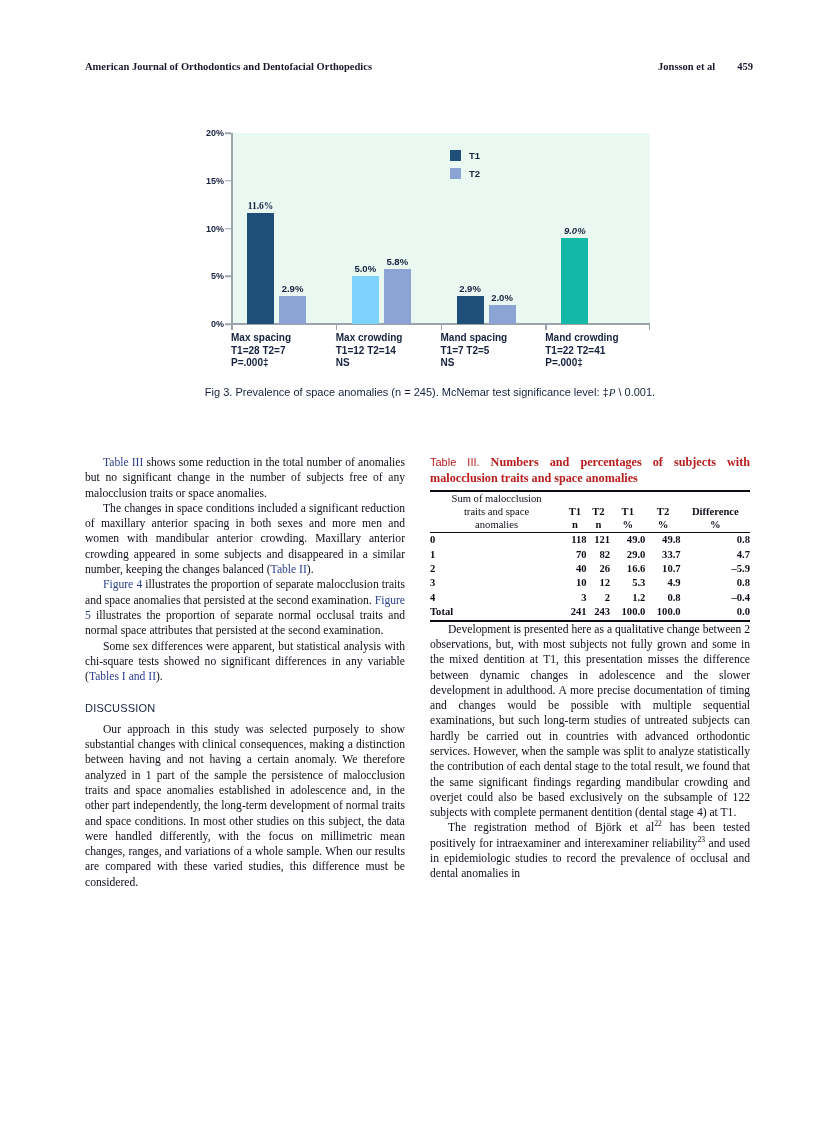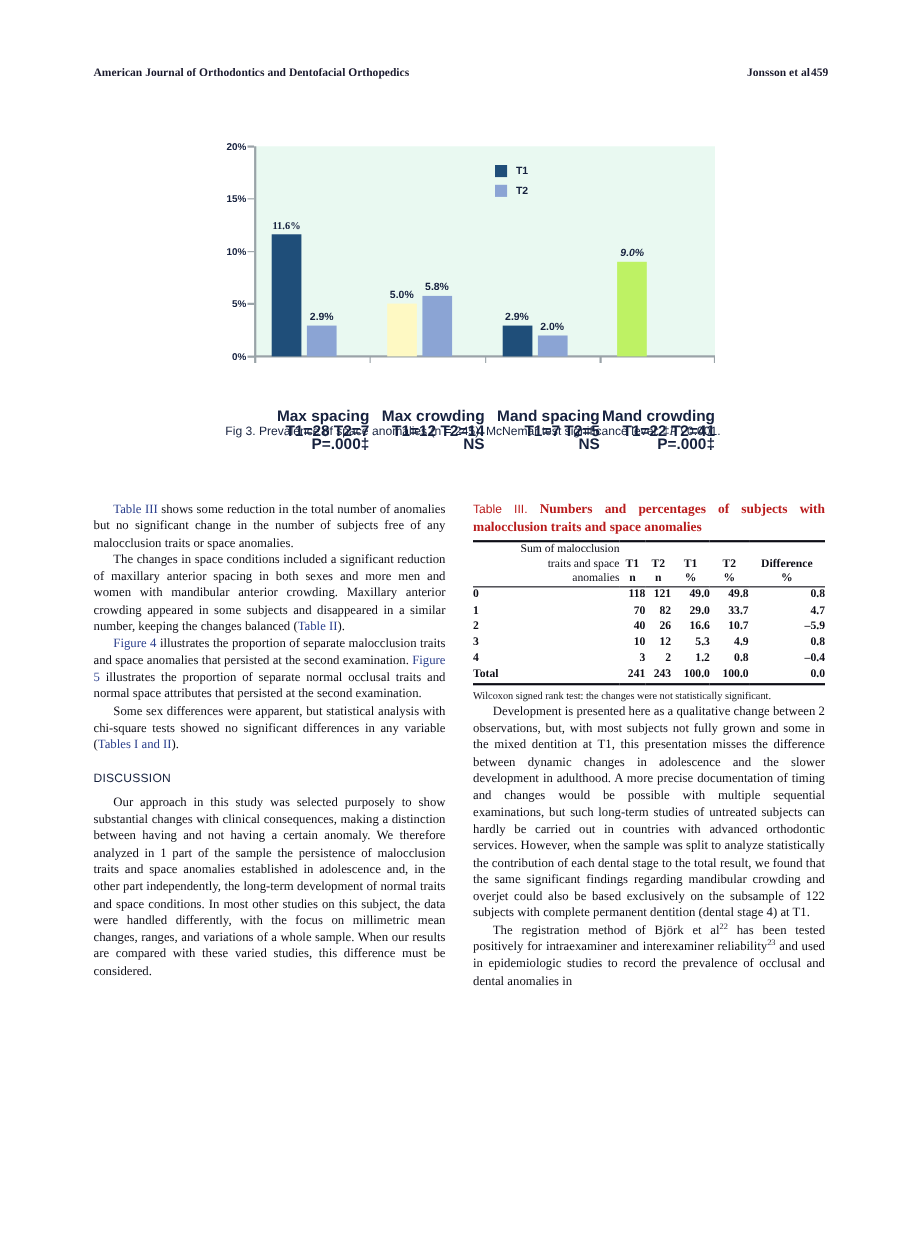--- a/index.html
+++ b/index.html
@@ -22,21 +22,21 @@
     left: 85px; top: 60px; width: 668px;
     font-family: "Liberation Serif", serif;
     font-size: 10.5px;
     font-weight: bold;
     line-height: 14.5px;
     color: #1a1a2e;
   }
   .runhead .rh-row { display: flex; justify-content: space-between; align-items: baseline; }
   .runhead .rh-left { white-space: nowrap; }
   .runhead .rh-right { white-space: nowrap; }
-  .runhead .rh-right .auth { margin-right: 1px; }
+  .runhead .rh-right .auth { margin-right: 22px; }
   .runhead .rh-sub { margin-top: 1px; }
 
   
   .figure-wrap { position: absolute; left: 190px; top: 128px; width: 460px; }
 
   .chart {
     position: relative;
     width: 460px;
     height: 210px;
     font-family: "Liberation Sans", sans-serif;
@@ -127,27 +127,26 @@
   }
 
   .xlabels {
     position: absolute;
     left: 41px; top: 204px;
     width: 419px;
     display: flex;
   }
   .xlabel {
     flex: 1 1 0;
-    text-align: right;
+    text-align: left;
     font-family: "Liberation Sans", sans-serif;
-    font-size: 14px;
+    font-size: 10px;
     font-weight: bold;
     color: #16213e;
     line-height: 12.5px;
-    margin-top: 40px;
   }
 
   .fig-caption {
     position: absolute;
     left: 140px; top: 385px; width: 580px;
     font-family: "Liberation Sans", sans-serif;
     font-size: 11px;
     color: #16213e;
     text-align: center;
     line-height: 14px;
@@ -205,21 +204,21 @@
     color: #0d0d16;
   }
   table.data th, table.data td { padding: 0; font-weight: bold; }
   table.data thead th {
     vertical-align: bottom;
     text-align: center;
     line-height: 13px;
     padding-bottom: 1px;
   }
   table.data thead th.stub {
-    text-align: right;
+    text-align: center;
     font-weight: normal;
     line-height: 13px;
   }
   table.data tbody td { line-height: 14.4px; text-align: right; }
   table.data tbody td.stub { text-align: left; }
   tr.rule-top > * { border-top: 2.4px solid #0d0d16; padding-top: 3px; }
   tr.rule-bottom > * { border-bottom: 2.4px solid #0d0d16; padding-bottom: 2px; }
   .thin-rule-row > * { border-top: 0.9px solid #0d0d16; }
 
   .tbl-note {
@@ -278,37 +277,37 @@
       <div class="bars-layer" id="bars-layer">
           <div class="group" style="left: 0px; width: 104.75px;">
             <div class="bar t1" style="height: 110.78px; background: rgb(31, 78, 121); font-family: Liberation Serif, serif;">
               <span class="bar-label">11.6%</span>
             </div>
             <div class="bar t2" style="height: 27.695px; background: rgb(139, 164, 212);">
               <span class="bar-label">2.9%</span>
             </div>
           </div>
           <div class="group" style="left: 104.75px; width: 104.75px;">
-            <div class="bar t1" style="height: 47.75px; background: #fef9c3;">
+            <div class="bar t1" style="height: 47.75px; background: #7dd3fc;">
               <span class="bar-label">5.0%</span>
             </div>
             <div class="bar t2" style="height: 55.39px; background: rgb(139, 164, 212);">
               <span class="bar-label">5.8%</span>
             </div>
           </div>
           <div class="group" style="left: 209.5px; width: 104.75px;">
             <div class="bar t1" style="height: 27.695px; background: rgb(31, 78, 121);">
               <span class="bar-label">2.9%</span>
             </div>
             <div class="bar t2" style="height: 19.1px; background: rgb(139, 164, 212);">
               <span class="bar-label">2.0%</span>
             </div>
           </div>
           <div class="group" style="left: 314.25px; width: 104.75px;">
-            <div class="bar t1" style="height: 85.95px; background: #bef264; font-style: italic;">
+            <div class="bar t1" style="height: 85.95px; background: #14b8a6; font-style: italic;">
               <span class="bar-label">9.0%</span>
             </div>
           </div>
         </div>
       <div class="xticks" id="xticks">
           <div class="xtick-mark" style="left: 0px;"></div>
           <div class="xtick-mark" style="left: 104.75px;"></div>
           <div class="xtick-mark" style="left: 209.5px;"></div>
           <div class="xtick-mark" style="left: 314.25px;"></div>
           <div class="xtick-mark" style="left: 417.5px;"></div>
@@ -419,21 +418,20 @@
             <td class="stub">Total</td>
             <td>241</td>
             <td>243</td>
             <td>100.0</td>
             <td>100.0</td>
             <td>0.0</td>
           </tr>
         </tbody>
     </table>
 
-    <div class="tbl-note">Wilcoxon signed rank test: the changes were not statistically significant.</div>
 
     <p class="after-table">Development is presented here as a qualitative change between 2 observations, but, with most subjects not fully grown and some in the mixed dentition at T1, this presentation misses the difference between dynamic changes in adolescence and the slower development in adulthood. A more precise documentation of timing and changes would be possible with multiple sequential examinations, but such long-term studies of untreated subjects can hardly be carried out in countries with advanced orthodontic services. However, when the sample was split to analyze statistically the contribution of each dental stage to the total result, we found that the same significant findings regarding mandibular crowding and overjet could also be based exclusively on the subsample of 122 subjects with complete permanent dentition (dental stage 4) at T1.</p>
     <p>
       <span>The registration method of Björk et al</span><sup>22</sup><span> has been tested positively for intraexaminer and interexaminer reliability</span><sup>23</sup><span> and used in epidemiologic studies to record the prevalence of occlusal and dental anomalies in</span>
     </p>
   </div>
 
 </div>
 
 </body></html>

